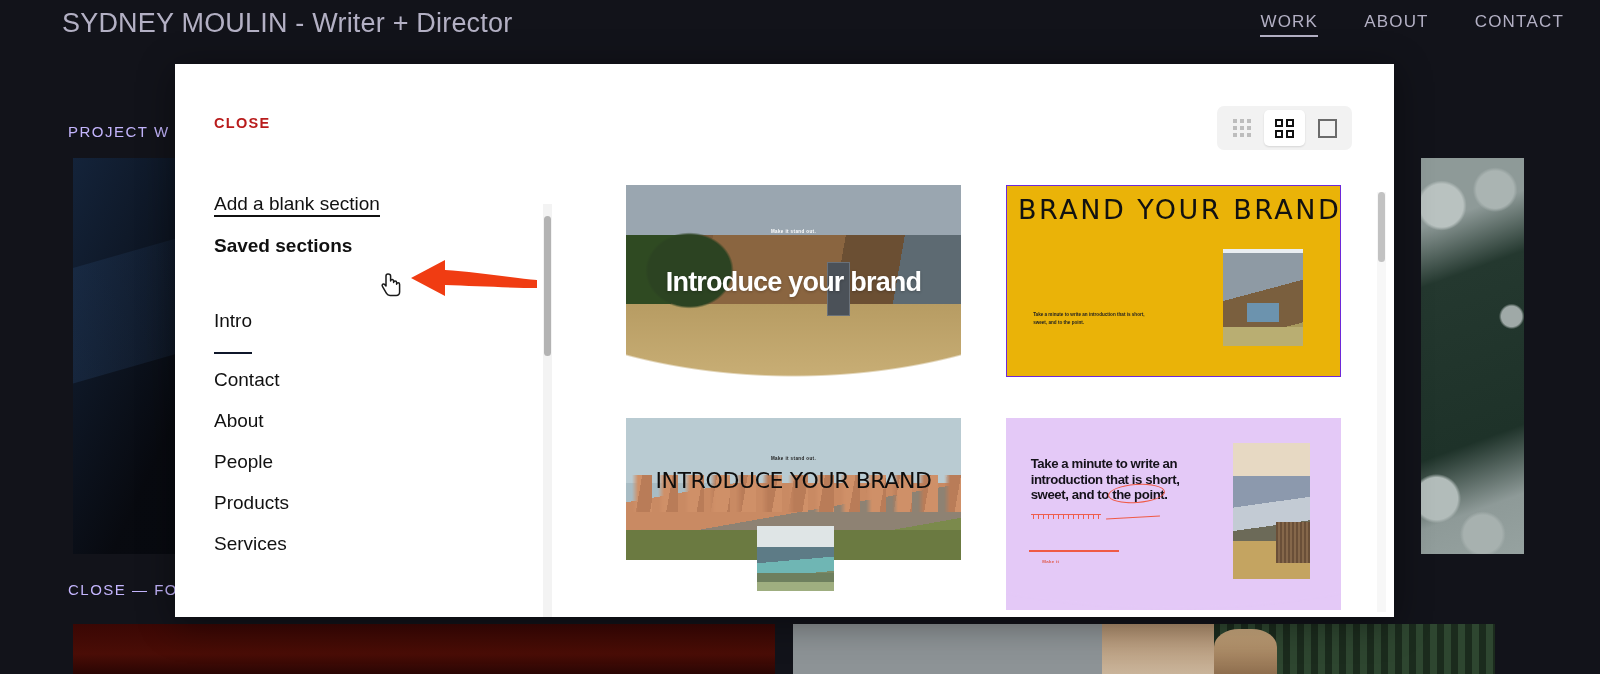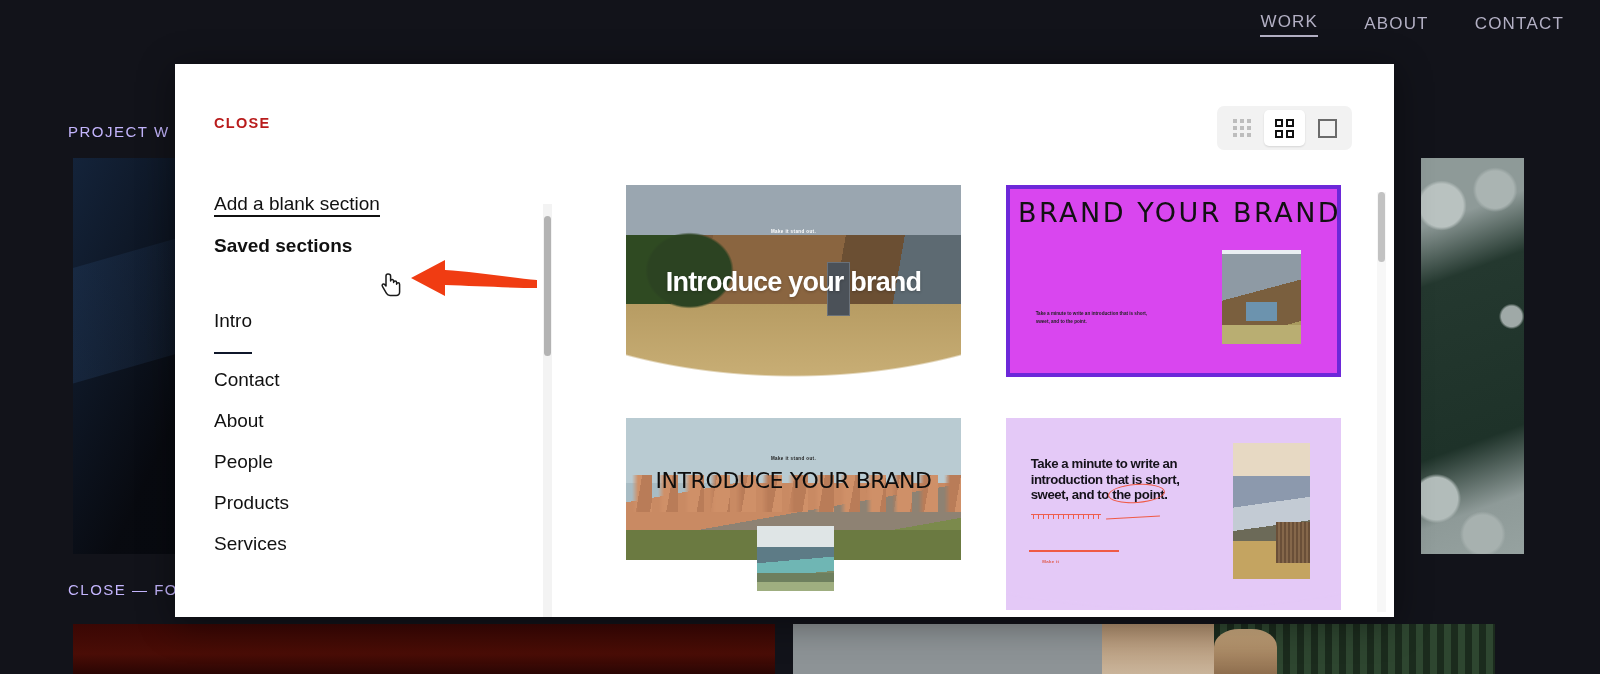--- a/index.html
+++ b/index.html
@@ -18,21 +18,21 @@
     position: absolute; top: 0; left: 0; right: 0; height: 48px;
     display: flex; align-items: center;
   }
   .site-title {
     position: absolute; left: 62px; top: 8px;
     font-size: 27px; font-weight: 400; color: #b3b0c4;
     letter-spacing: .2px; white-space: nowrap;
   }
   .site-nav {
     position: absolute; right: 36px; top: 12px;
-    display: flex; gap: 46px; align-items: flex-end;
+    display: flex; gap: 46px; align-items: flex-start;
   }
   .site-nav a {
     font-size: 17px; color: #b3b0c4; letter-spacing: 1.2px;
     text-decoration: none; padding-bottom: 3px;
   }
   .site-nav a.active { border-bottom: 2px solid #b3b0c4; }
 
   .section-label {
     position: absolute; font-size: 15px; letter-spacing: 1.5px;
     color: #c4b5fd; white-space: nowrap;
@@ -193,21 +193,21 @@
   }
   #tpl-1 .tpl-kicker { top: 23%; }
   #tpl-1 .t1-title {
     position:absolute; left:0; right:0; top:44%;
     text-align:center; color:#fff; font-weight:700;
     font-size:27px; letter-spacing:-.8px; line-height:1;
     text-shadow: 0 1px 3px rgba(0,0,0,.25);
   }
 
   
-  #tpl-2 { background:#d946ef; border:4px solid #6d28d9; }
+  #tpl-2 { background:#eab308; border:1px solid #6d28d9; }
   #tpl-2 .t2-title {
     position:absolute; left:-4%; top:8px; width:112%;
     font-size:27px; font-weight:500; letter-spacing:2.5px;
     color:#111; white-space:nowrap; text-align:center;
     font-family:"DejaVu Sans", sans-serif;
   }
   #tpl-2 .t2-body {
     position:absolute; left:8%; top:66%; width:38%;
     font-size:4.6px; line-height:1.55; color:#222; font-weight:700;
   }
@@ -322,20 +322,21 @@
 
   <div class="bg-tile" id="tile-left"></div>
   <div class="bg-tile" id="tile-right"></div>
   <div class="bg-tile" id="tile-red"></div>
   <div class="bg-tile" id="tile-photo"></div>
 
   <div class="section-label" id="label-project">PROJECT W</div>
   <div class="section-label" id="label-tuke">CLOSE — FOR</div>
 
   <header class="site-header">
+    <div class="site-title">SYDNEY MOULIN - Writer + Director</div>
     <nav class="site-nav">
       <a href="#" class="active">WORK</a>
       <a href="#">ABOUT</a>
       <a href="#">CONTACT</a>
     </nav>
   </header>
 </div>
 
 <div id="modal">
 

